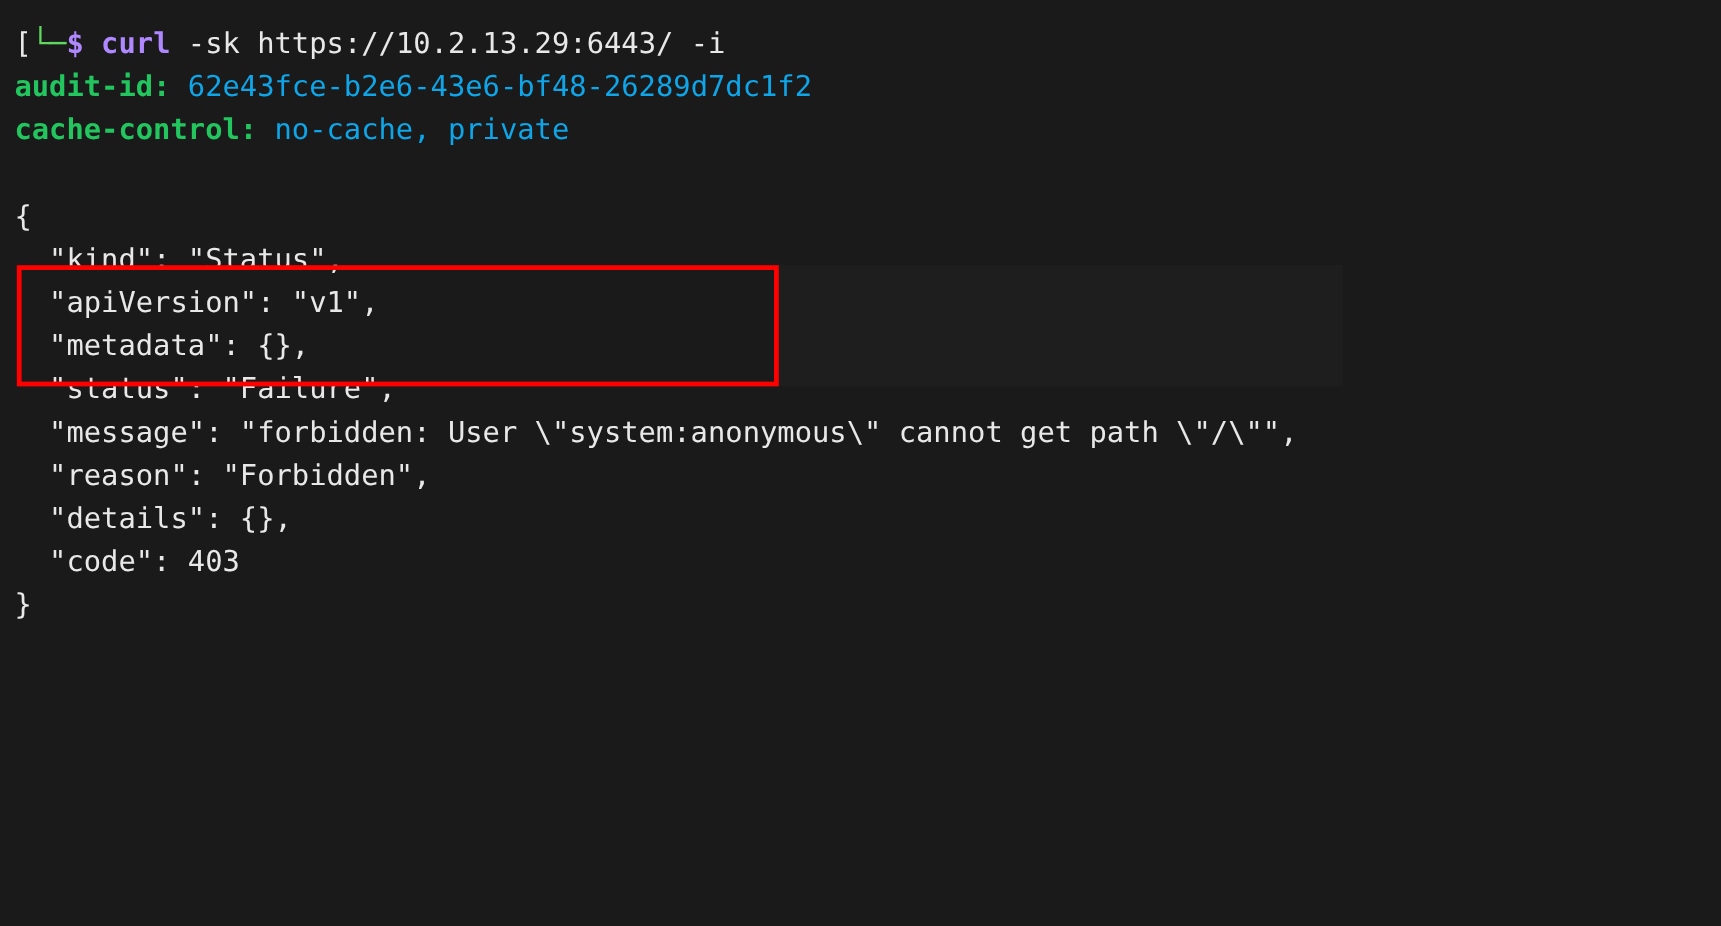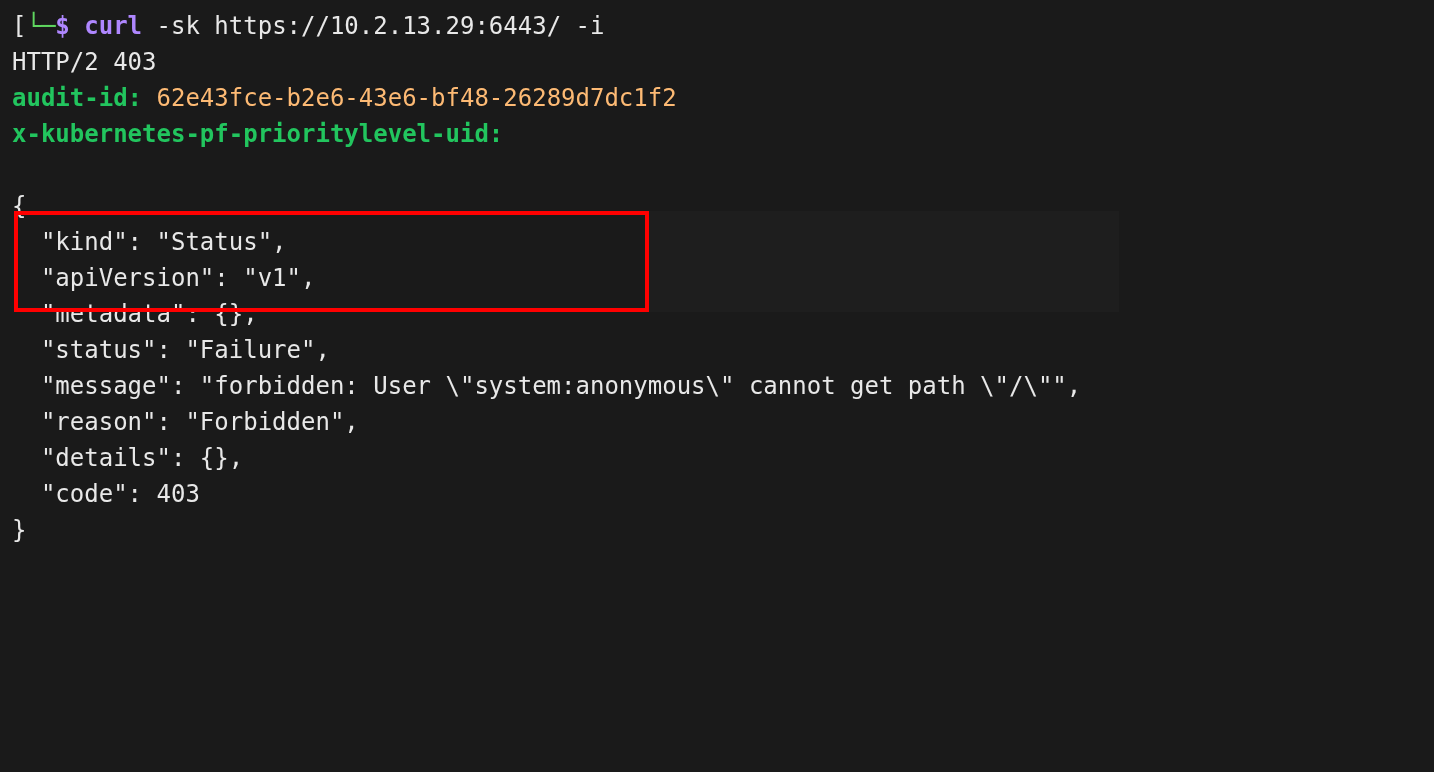--- a/index.html
+++ b/index.html
@@ -44,21 +44,21 @@
       color: #e8e8e8;
     }
     .header-line {
       white-space: pre;
     }
     .header-name {
       font-weight: bold;
       color: #22c55e;
     }
     .header-value {
-      color: #fdba74;
+      color: #0ea5e9;
       font-weight: normal;
     }
     .status-line {
       color: #e8e8e8;
       white-space: pre;
     }
     .json-body {
       white-space: pre;
       color: #e8e8e8;
       margin-top: 1.5em;
@@ -78,30 +78,30 @@
       background: rgba(40, 40, 40, 0.35);
       left: 637px;
       top: 203px;
       width: 470px;
       height: 101px;
       pointer-events: none;
       z-index: 5;
     }
     .terminal-content {
       position: relative;
+      margin-top: 10px;
     }
   </style>
 </head>
 <body>
 
 <div class="terminal-content">
   <div class="prompt-line"><span class="prompt-bracket">[</span><span class="prompt-arrow">└─</span><span class="prompt-dollar">$</span> <span class="cmd-curl">curl</span> <span class="cmd-flag">-sk</span> <span class="cmd-url">https://10.2.13.29:6443/</span> <span class="cmd-flag">-i</span></div>
-  <div class="status-line">HTTP/2 403</div>
   <div class="header-line"><span class="header-name">audit-id:</span><span class="header-value"> 62e43fce-b2e6-43e6-bf48-26289d7dc1f2</span></div>
-  <div class="header-line"><span class="header-name">x-kubernetes-pf-prioritylevel-uid:</span><span class="header-value"></span></div>
+  <div class="header-line"><span class="header-name">cache-control:</span><span class="header-value"> no-cache, private</span></div>
   <div class="json-body">{
   "kind": "Status",
   "apiVersion": "v1",
   "metadata": {},
   "status": "Failure",
   "message": "forbidden: User \"system:anonymous\" cannot get path \"/\"",
   "reason": "Forbidden",
   "details": {},
   "code": 403
 }</div>

